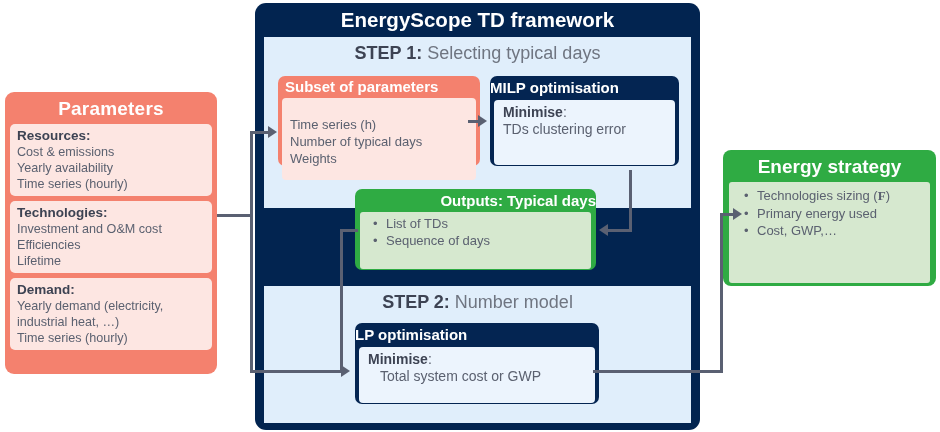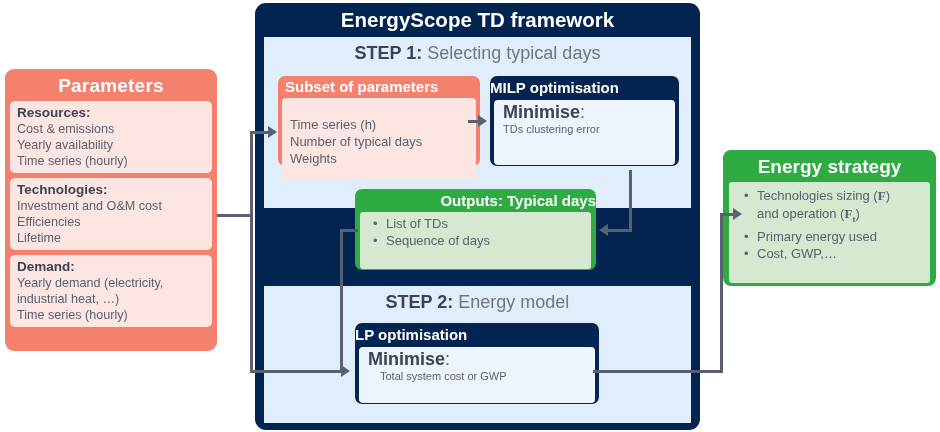--- a/index.html
+++ b/index.html
@@ -16,21 +16,21 @@
     height: 432px;
     background: #ffffff;
     overflow: hidden;
   }
 
   
   .abs { position: absolute; box-sizing: border-box; }
 
   
   .params-box {
-    left: 5px; top: 69px; width: 212px; height: 282px;
+    left: 5px; top: 92px; width: 212px; height: 282px;
     background: #f4816e;
     border-radius: 9px;
     padding: 0;
   }
   .params-title {
     color: #ffffff;
     font-size: 19px;
     font-weight: bold;
     text-align: center;
     line-height: 28px;
@@ -136,28 +136,28 @@
   .opt-body {
     background: #ecf4fd;
     margin: 0 4px 4px 4px;
     border-radius: 4px;
     padding: 3px 6px 4px 9px;
   }
   .milp-box .opt-body { height: 58px; }
   .lp-box .opt-body { height: 49px; }
   .opt-min {
     color: #3d4353;
-    font-size: 18px;
+    font-size: 14px;
     font-weight: bold;
     line-height: 18px;
   }
   .opt-min span { font-weight: normal; color: #5b6170; }
   .opt-sub {
     color: #5b6170;
-    font-size: 11px;
+    font-size: 14px;
     line-height: 17px;
   }
   .lp-box .opt-sub { padding-left: 12px; }
 
   
   .outputs-box {
     position: absolute;
     left: 100px; top: 186px; width: 241px; height: 81px;
     background: #2fab43;
     border-radius: 7px;
@@ -302,38 +302,37 @@
     <div class="outputs-box">
       <div class="outputs-title">Outputs: Typical days</div>
       <div class="outputs-body">
         <div class="bullet-row">List of TDs</div>
         <div class="bullet-row">Sequence of days</div>
       </div>
     </div>
 
     <div class="step-panel step2">
       <div class="step-head">
-        <b>STEP 2:</b><span> Energy model</span>
+        <b>STEP 2:</b><span> Number model</span>
       </div>
 
       <div class="opt-box lp-box">
         <div class="opt-title">LP optimisation</div>
         <div class="opt-body">
           <div class="opt-min"><span style="font-weight:bold;color:#3d4353">Minimise</span><span>:</span></div>
           <div class="opt-sub">Total system cost or GWP</div>
         </div>
       </div>
     </div>
   </div>
 
   <div class="abs strategy-box">
     <div class="strategy-title">Energy strategy</div>
     <div class="strategy-body">
       <div class="bullet-row">Technologies sizing (<span class="sym">F</span>)</div>
-      <div class="cont">and operation (<span class="sym">F<sub>t</sub></span>)</div>
       <div class="bullet-row">Primary energy used</div>
       <div class="bullet-row">Cost, GWP,…</div>
     </div>
   </div>
 
   <div class="line h abs" style="left:217px; top:214px; width:36px;"></div>
   <div class="line v abs" style="left:250px; top:131px; height:86px;"></div>
   <div class="line h abs" style="left:250px; top:131px; width:20px;"></div>
   <div class="arrow arrow-r abs" style="left:268px; top:126px;"></div>
 

